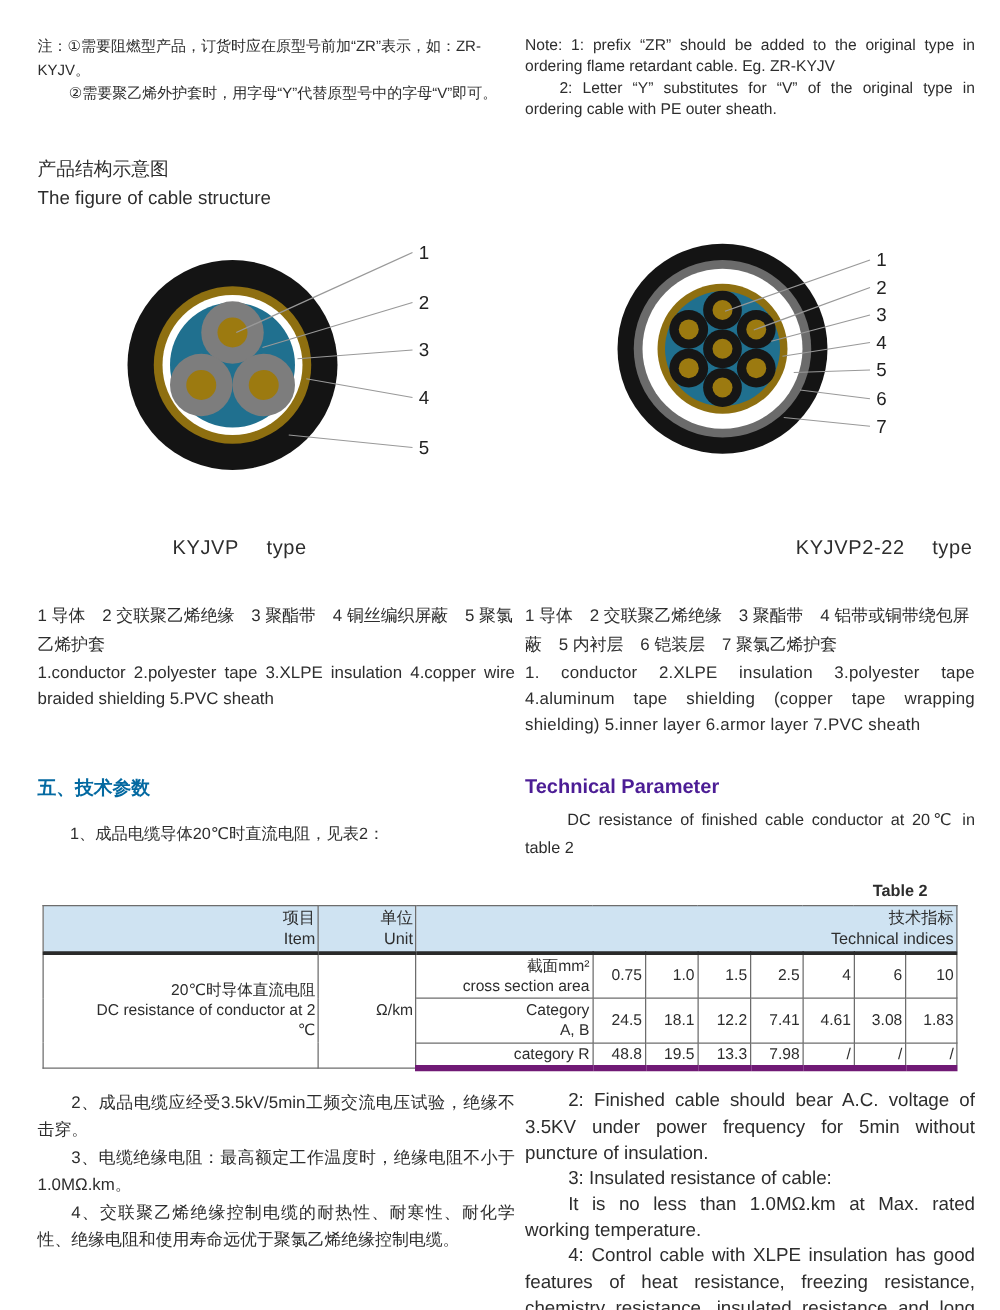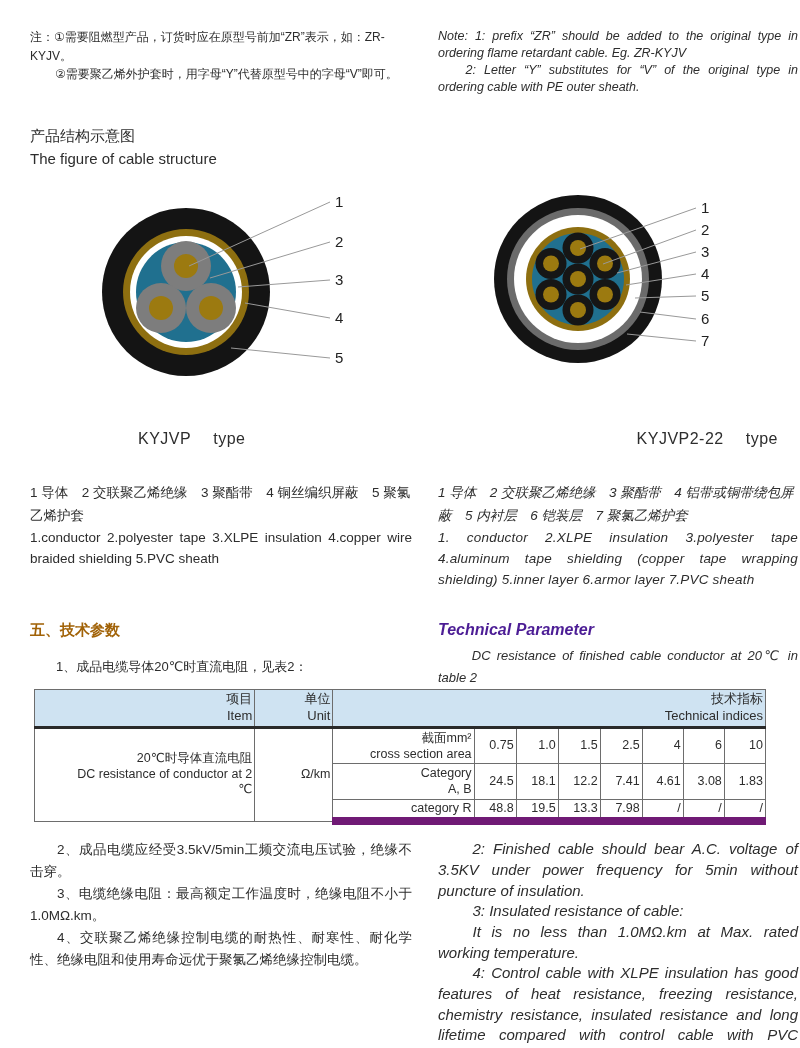--- a/index.html
+++ b/index.html
@@ -5,21 +5,21 @@
   * { margin:0; padding:0; box-sizing:border-box; }
   html,body { background:#ffffff; }
   body {
     width:800px; height:1048px;
     font-family:"Liberation Sans","DejaVu Sans",sans-serif;
     color:#2d2d2d; overflow:hidden;
   }
   .page { width:800px; height:752px; padding:28px 22px 10px 30px; position:relative; }
   .two-col { display:flex; }
   .col-l { width:382px; flex:0 0 382px; }
-  .col-r { width:360px; flex:0 0 360px; margin-left:26px;font-style:italic; }
+  .col-r { width:360px; flex:0 0 360px; margin-left:8px; }
 
   
   .note-zh { font-size:12px; line-height:1.55; }
   .note-zh .indent2 { padding-left:25px; }
   .note-en p { font-size:12.5px; line-height:1.35; text-align:justify; }
   .note-en p.second { text-indent:2.2em; }
 
   
   .sec-head { margin-top:28px; font-size:15px; line-height:1.55; }
 
@@ -47,21 +47,21 @@
   .tech-head-en { font-size:16px; font-weight:bold; }
   .tech-intro-zh { margin-top:18px; font-size:13px; text-indent:2em; }
   .tech-intro-en { margin-top:6px; font-size:13px; line-height:1.7; text-align:justify; text-indent:2.6em; }
 
   
   .tbl-caption { text-align:right; font-size:13px; font-weight:bold; margin:16px 36px 4px 0; }
   table.params { border-collapse:collapse; width:732px; margin-left:4px; table-layout:fixed; }
   table.params td { border:1px solid #6d6d6d; text-align:right; vertical-align:middle;
                     font-size:12.5px; line-height:1.25; padding:1px 2px; }
   table.params tr.hdr td { border-bottom:3px solid #2a2a2a; font-size:13px; }
-  table.params tr.last td { border-bottom:8px solid #701a75; }
+  table.params tr.last td { border-bottom:5px solid #701a75; }
   .cell-2line div { line-height:1.3; }
 
   
   .paras-row { margin-top:14px; }
   .para-zh { font-size:13.5px; line-height:1.62; text-indent:2em; text-align:justify; }
   .para-en { font-size:15px; line-height:1.38; text-align:justify; text-indent:2.3em; }
 </style>
 </head>
 <body>
 
@@ -192,29 +192,30 @@
       <div class="desc-en">1.conductor 2.polyester tape 3.XLPE insulation 4.copper wire braided shielding 5.PVC sheath</div>
     </div>
     <div class="col-r">
       <div class="desc-zh">1 导体　2 交联聚乙烯绝缘　3 聚酯带　4 铝带或铜带绕包屏蔽　5 内衬层　6 铠装层　7 聚氯乙烯护套</div>
       <div class="desc-en">1. conductor 2.XLPE insulation 3.polyester tape 4.aluminum tape shielding (copper tape wrapping shielding) 5.inner layer 6.armor layer 7.PVC sheath</div>
     </div>
   </div>
 
   <div class="two-col tech-row">
     <div class="col-l">
-      <div class="tech-head-zh" style="color:#a16207">五、技术参数</div>
+      <div class="tech-head-zh" style="color:#0369a1">五、技术参数</div>
       <p class="tech-intro-zh">1、成品电缆导体20℃时直流电阻，见表2：</p>
     </div>
     <div class="col-r">
       <div class="tech-head-en" style="color:#4c1d95">Technical Parameter</div>
       <p class="tech-intro-en">DC resistance of finished cable conductor at 20℃ in table 2</p>
     </div>
   </div>
 
+  <div class="tbl-caption">Table 2</div>
 
   <table class="params">
     <colgroup>
       <col style="width:220px">
         <col style="width:78px">
         <col style="width:141px">
       <col style="width:42px">
         <col style="width:42px">
         <col style="width:42px">
         <col style="width:42px">

